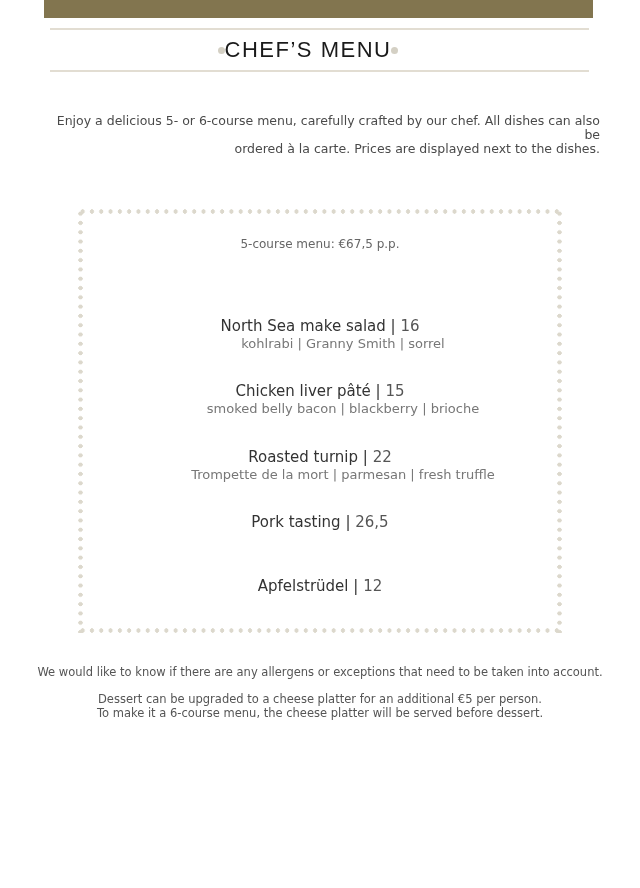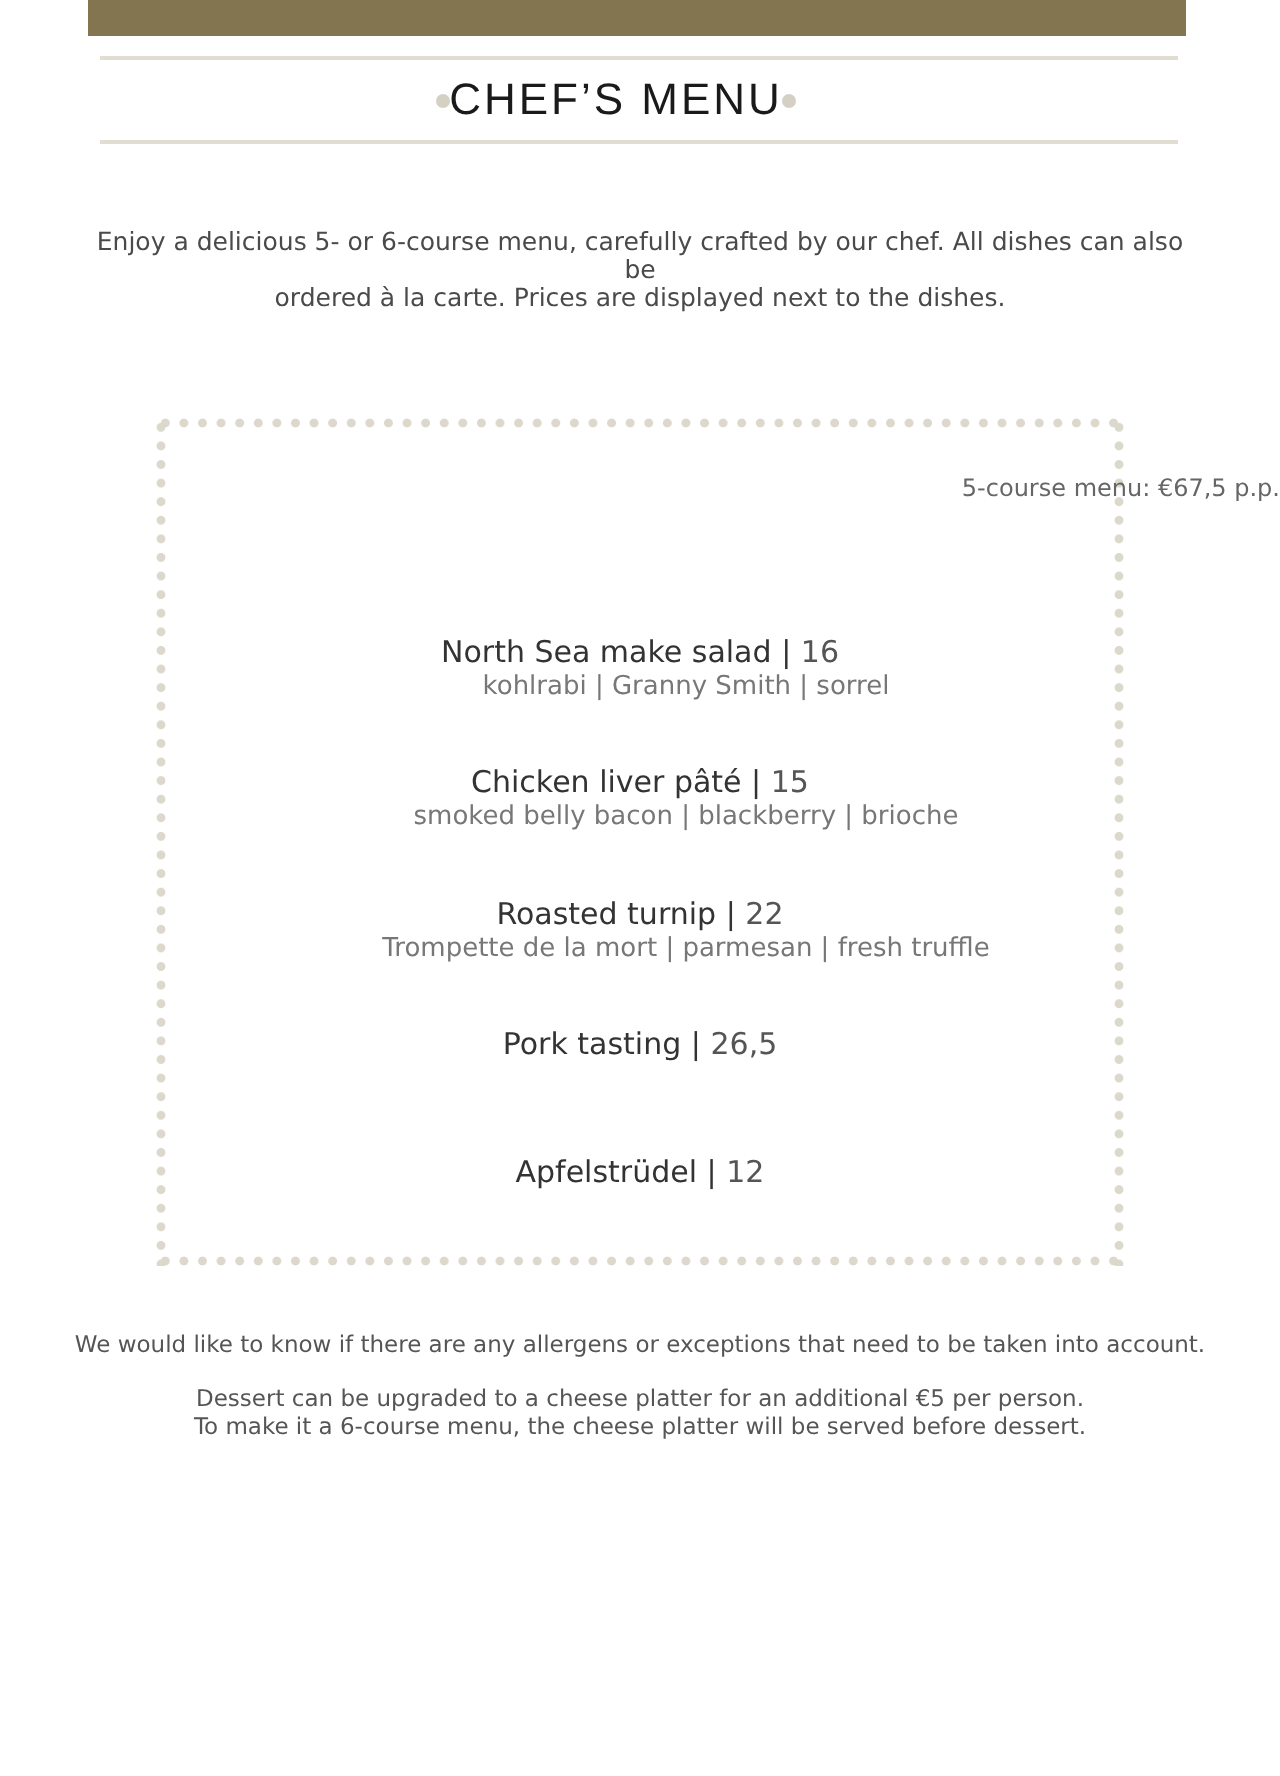--- a/index.html
+++ b/index.html
@@ -4,30 +4,30 @@
   <style>
     html, body { margin: 0; padding: 0; background: #ffffff; }
     body { width: 640px; height: 888px; position: relative; overflow: hidden;
            font-family: "DejaVu Sans", sans-serif; color: #3a3a3a; }
     .topbar { position: absolute; left: 44px; top: 0; width: 549px; height: 18px; background: #82754f; }
     .hr { position: absolute; left: 50px; width: 539px; height: 2px; background: #e2ddd2; }
     .title-row { position: absolute; left: 0; top: 34px; width: 616px; height: 32px;
                  display: flex; justify-content: center; align-items: center; }
     .title-dot { width: 7px; height: 7px; border-radius: 50%; background: #d4d0c4; }
     .title { font-family: "Liberation Sans", sans-serif; font-size: 22px; letter-spacing: 1.5px; color: #1a1a1a; }
-    .intro { position: absolute; left: 40px; top: 114px; width: 560px; text-align: center;
+    .intro { position: absolute; left: 40px; top: 114px; width: 560px; text-align: right;
              font-size: 12.5px; line-height: 14px; color: #4a4a4a; }
     .frame { position: absolute; left: 78px; top: 209px; width: 484px; height: 424px; }
     .dotline-h { position: absolute; height: 5px; left: 0; right: 0;
                  background-image: radial-gradient(circle, #dcd8cc 2px, transparent 2.4px);
                  background-size: 9.3px 5px; background-repeat: repeat-x; }
     .dotline-v { position: absolute; width: 5px; top: 0; bottom: 0;
                  background-image: radial-gradient(circle, #dcd8cc 2px, transparent 2.4px);
                  background-size: 5px 9.3px; background-repeat: repeat-y; }
-    .prices { position: absolute; left: 0; top: 234px; width: 640px; text-align: right;
+    .prices { position: absolute; left: 0; top: 234px; width: 640px; text-align: center;
               font-size: 12px; color: #666; line-height: 21px; }
     .dish { position: absolute; left: 0; width: 640px; text-align: center; }
     .dish-name { font-size: 15px; color: #333; line-height: 18px; }
     .dish-name .sep { color: #333; }
     .dish-price { color: #555; }
     .dish-desc { font-size: 13px; color: #777; line-height: 18px; padding-left: 46px; }
     .note { position: absolute; left: 0; width: 640px; text-align: center; font-size: 11.5px; color: #555; line-height: 14px; }
   </style>
 </head>
 <body>

